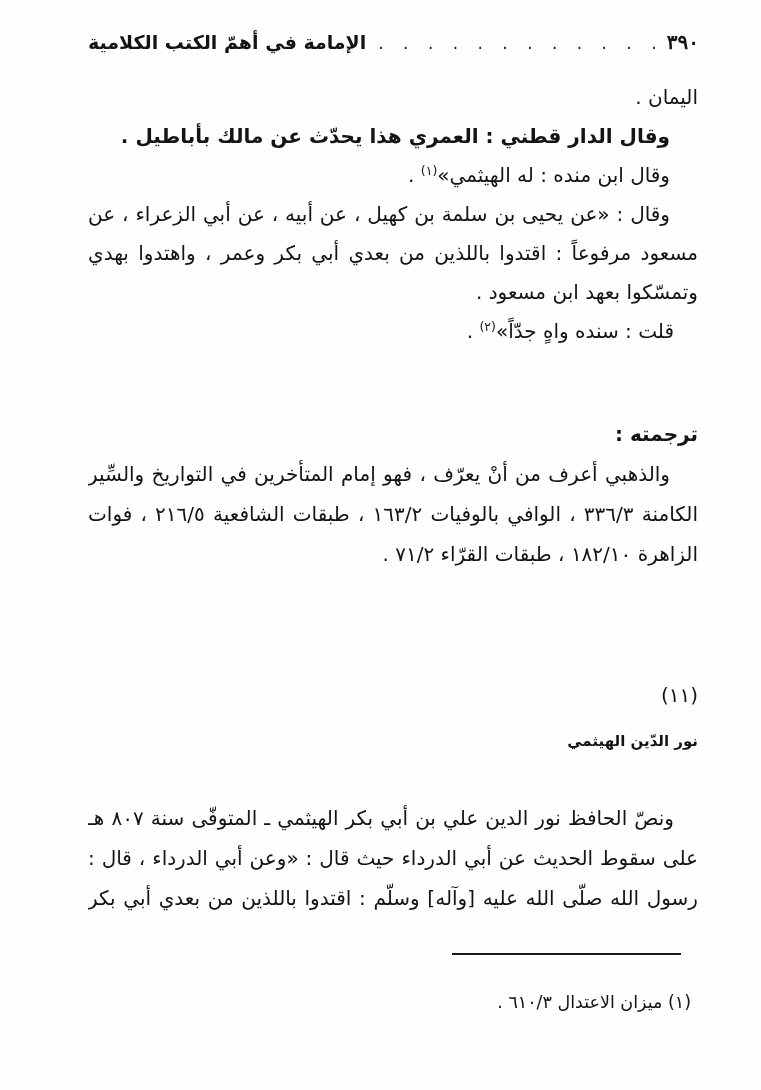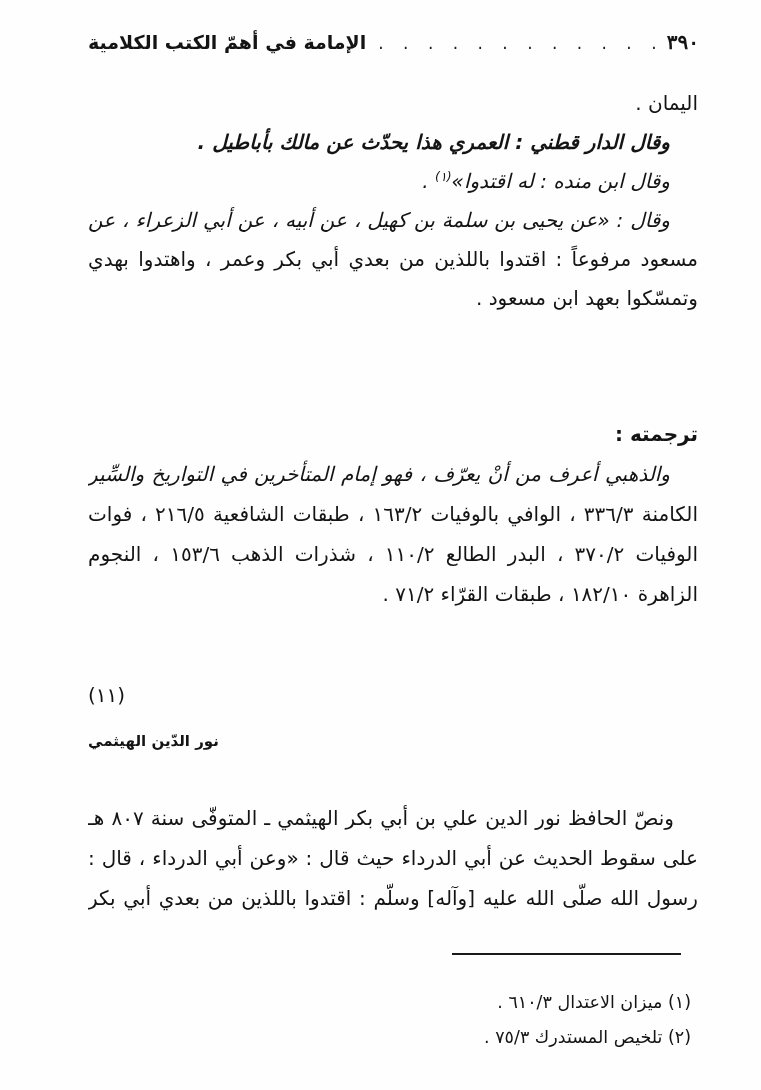--- a/index.html
+++ b/index.html
@@ -35,30 +35,30 @@
   
   .textblock {
     position: absolute; left: 88px; right: 63px;
     font-size: 20px; line-height: 39px;
   }
   .textblock .line { height: 39px; overflow: hidden; }
   .lh40 { line-height: 40px; }
   .lh40 .line { height: 40px; }
   .r   { text-align: right; }
   .j   { text-align: justify; text-align-last: justify; }
-  .indent  { padding-right: 28px; font-style: italic; }
+  .indent  { padding-right: 28px; }
   .indent2 { padding-right: 24px; }
   .bold { font-weight: bold; }
   sup.fnref {
     font-size: 12.5px; vertical-align: 7px; line-height: 0;
   }
 
-  #block-quotes   { top: 84px;  }
+  #block-quotes   { top: 78px;  }
   #block-tarjama  { top: 414px; }
-  #block-section  { top: 676px; text-align: left; }
+  #block-section  { top: 676px; text-align: right; }
   #block-haythami { top: 798px; }
 
   .section-number { font-size: 20px; height: 30px; }
   .section-title  { font-size: 15px; font-weight: bold; margin-top: 16px; }
 
   
   .footnote-rule {
     position: absolute; top: 953px; right: 80px;
     width: 229px; height: 0;
     border-top: 2.5px solid #1a1a1a;
@@ -76,44 +76,43 @@
 
   <div class="running-header">
     <span class="header-title">الإمامة في أهمّ الكتب الكلامية</span>
     <span class="header-dots">. . . . . . . . . . . . . . . . . . . . . . . . . . . . . . . .</span>
     <span class="header-page-number">٣٩٠</span>
   </div>
 
   <div class="textblock" id="block-quotes">
     <div class="line r">اليمان .</div>
     <div class="line r indent bold">وقال الدار قطني : العمري هذا يحدّث عن مالك بأباطيل .</div>
-    <div class="line r indent"><span>وقال ابن منده : له اقتدوا»</span><sup class="fnref">(١)</sup><span> .</span></div>
+    <div class="line r indent"><span>وقال ابن منده : له الهيثمي»</span><sup class="fnref">(١)</sup><span> .</span></div>
     <div class="line j indent">وقال : «عن يحيى بن سلمة بن كهيل ، عن أبيه ، عن أبي الزعراء ، عن ابن</div>
     <div class="line j">مسعود مرفوعاً : اقتدوا باللذين من بعدي أبي بكر وعمر ، واهتدوا بهدي عمّار ،</div>
     <div class="line r">وتمسّكوا بعهد ابن مسعود .</div>
+    <div class="line r indent2"><span>قلت : سنده واهٍ جدّاً»</span><sup class="fnref">(٢)</sup><span> .</span></div>
   </div>
 
   <div class="textblock lh40" id="block-tarjama">
     <div class="line r bold">ترجمته :</div>
     <div class="line j indent">والذهبي أعرف من أنْ يعرّف ، فهو إمام المتأخرين في التواريخ والسِّير ،</div>
     <div class="line j">الكامنة ٣٣٦/٣ ، الوافي بالوفيات ١٦٣/٢ ، طبقات الشافعية ٢١٦/٥ ، فوات</div>
-    <div class="line j">الوفيات ٣٧٠/٢ ، البدر الطالع ١١٠/٢ ، شذرات الذهب ١٥٣/٦ ، النجوم</div>
     <div class="line r">الزاهرة ١٨٢/١٠ ، طبقات القرّاء ٧١/٢ .</div>
   </div>
 
   <div class="textblock" id="block-section">
     <div class="section-number">(١١)</div>
     <div class="section-title">نور الدّين الهيثمي</div>
   </div>
 
   <div class="textblock lh40" id="block-haythami">
     <div class="line j indent2">ونصّ الحافظ نور الدين علي بن أبي بكر الهيثمي ـ المتوفّى سنة ٨٠٧ هـ ـ</div>
     <div class="line j">على سقوط الحديث عن أبي الدرداء حيث قال : «وعن أبي الدرداء ، قال : قال</div>
     <div class="line j">رسول الله صلّى الله عليه [وآله] وسلّم : اقتدوا باللذين من بعدي أبي بكر وعمر ،</div>
   </div>
 
   <div class="footnote-rule"></div>
   <div class="footnotes">
     <div class="fn-line">(١) ميزان الاعتدال ٦١٠/٣ .</div>
-    <div class="fn-line">(٢) تلخيص المستدرك ٧٥/٣ .</div>
   </div>
 
 </div>
 
 </body></html>

